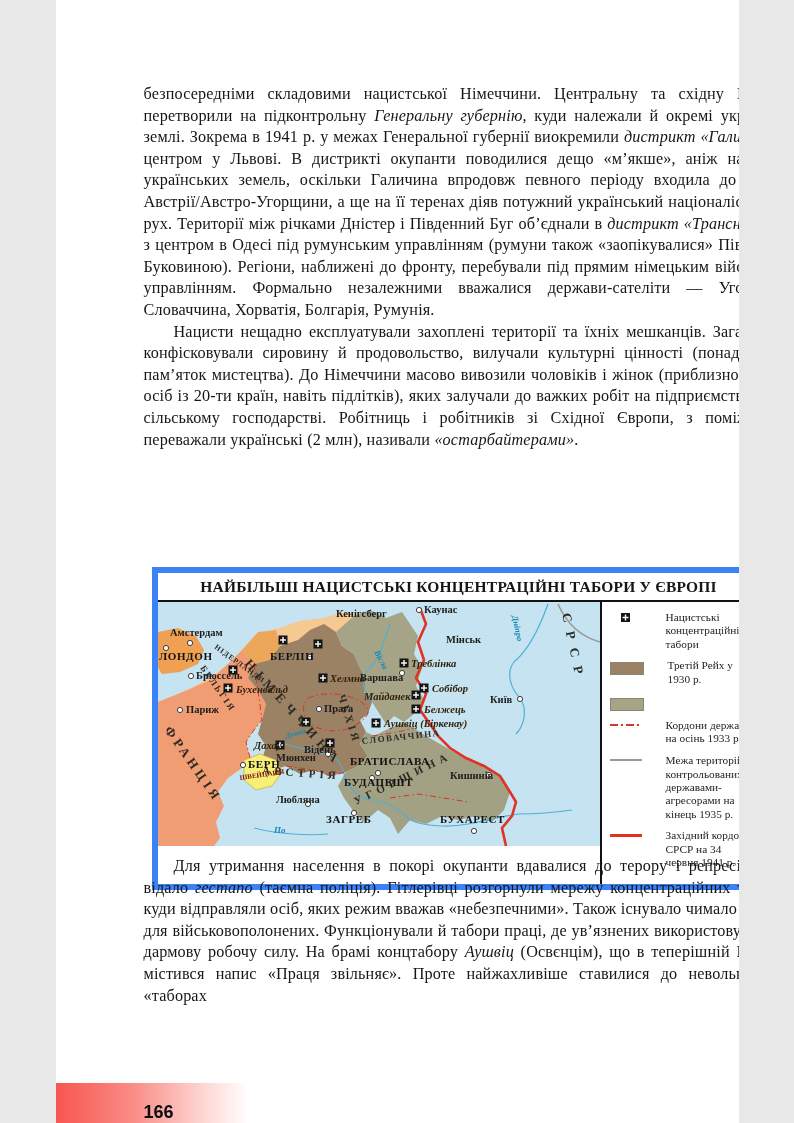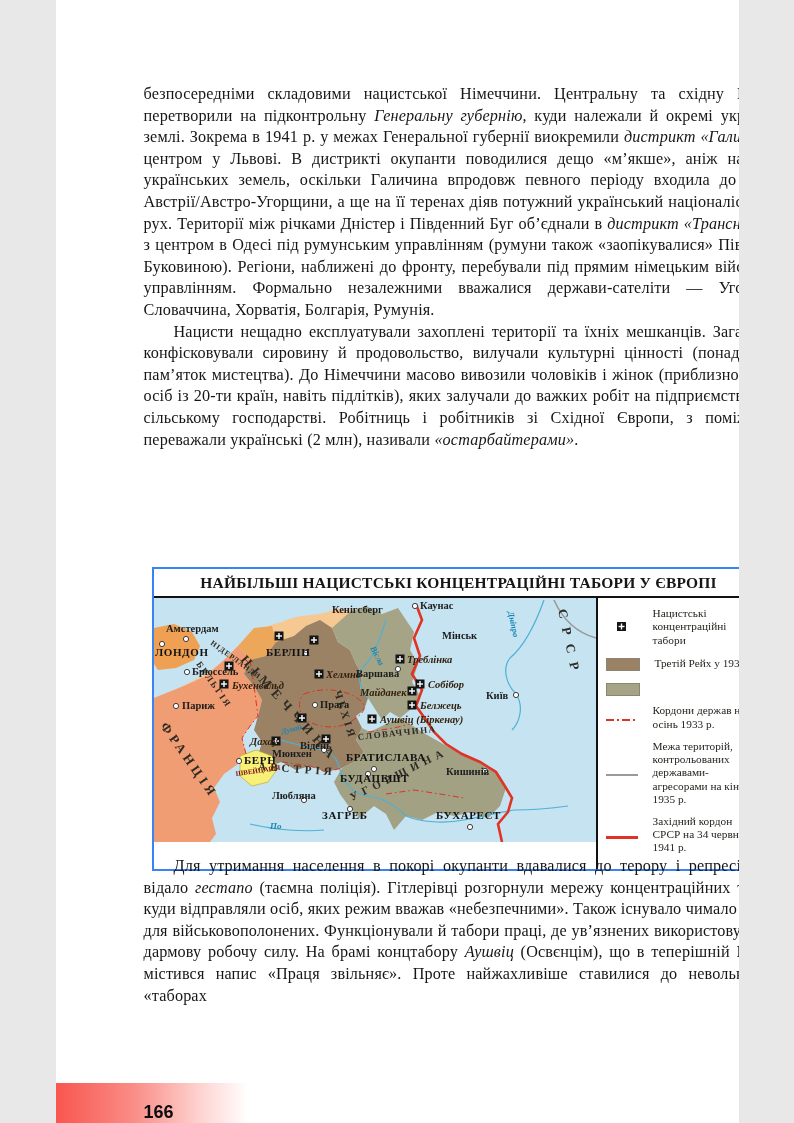--- a/index.html
+++ b/index.html
@@ -7,28 +7,28 @@
         font-family:"Liberation Serif", serif;color:#161616;overflow:hidden;}
   .textblock{position:absolute;left:88px;width:650px;font-size:16.2px;line-height:21.6px;
              text-align:justify;letter-spacing:.15px;}
   #text-top{top:84px;}
   #text-bottom{top:856px;}
   .textblock p{margin:0;}
   .textblock p.indent{text-indent:30px;}
   .it{font-style:italic;}
 
   
-  .mapbox{position:absolute;left:96px;top:567px;width:614px;border:2px solid #3b82f6;background:#fff;box-sizing:border-box;}
+  .mapbox{position:absolute;left:96px;top:567px;width:614px;border:6px solid #3b82f6;background:#fff;box-sizing:border-box;}
   .map-title{border-bottom:2px solid #121212;text-align:center;font-weight:bold;font-size:15.5px;
              padding:5px 2px 4px;letter-spacing:.2px;}
   .map-flex{display:flex;}
   svg.map{display:block;flex:0 0 auto;}
   .legend{flex:1 1 auto;border-left:2px solid #121212;padding:9px 5px 6px 8px;box-sizing:border-box;
           font-size:11.3px;line-height:1.18;color:#27241f;}
-  .legend-item{display:flex;gap:15px;margin-bottom:8.5px;align-items:center;}
+  .legend-item{display:flex;gap:24px;margin-bottom:8.5px;align-items:flex-start;}
   .sym{flex:0 0 32px;margin-top:3px;}
   .sym-swatch{height:11px;border:1px solid #8a8574;}
   .sym-line{height:2px;margin-top:5px;}
   .sym-line-thick{height:3px;margin-top:5px;}
   .sym-dashdot{height:2px;margin-top:5px;}
   .sym-camp{flex:0 0 32px;display:flex;justify-content:center;}
 
   
   .sea{fill:#c5e3f0;}
   .land{fill:#f6c892;}

